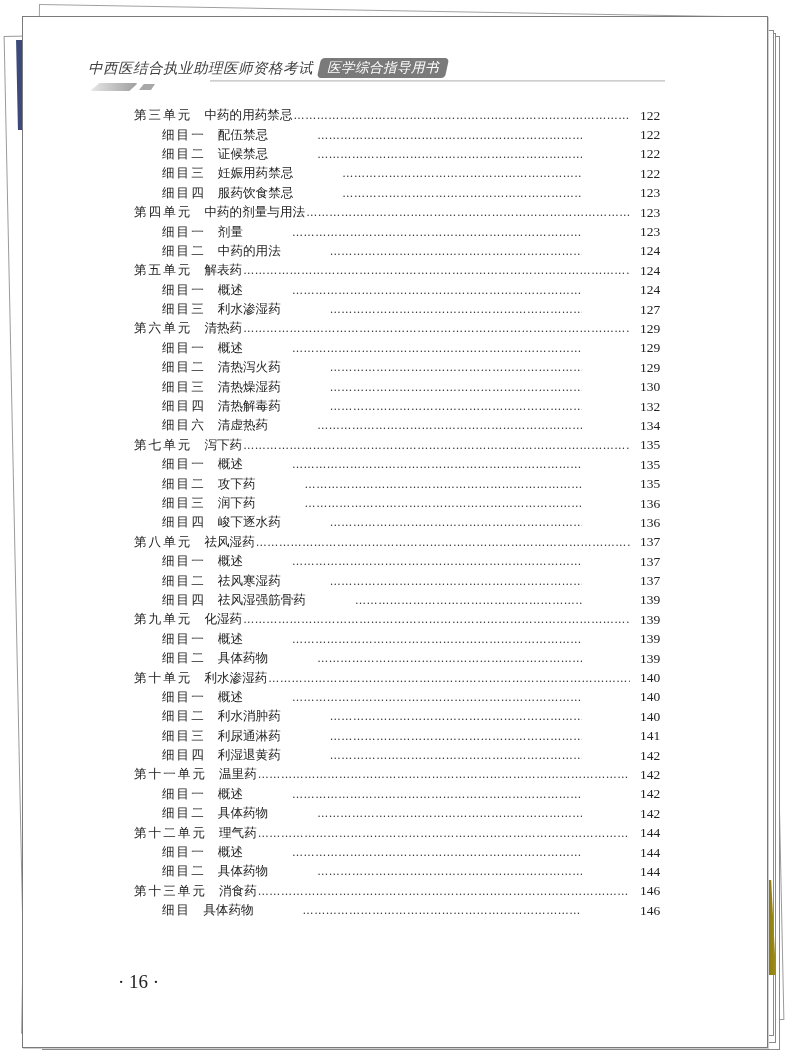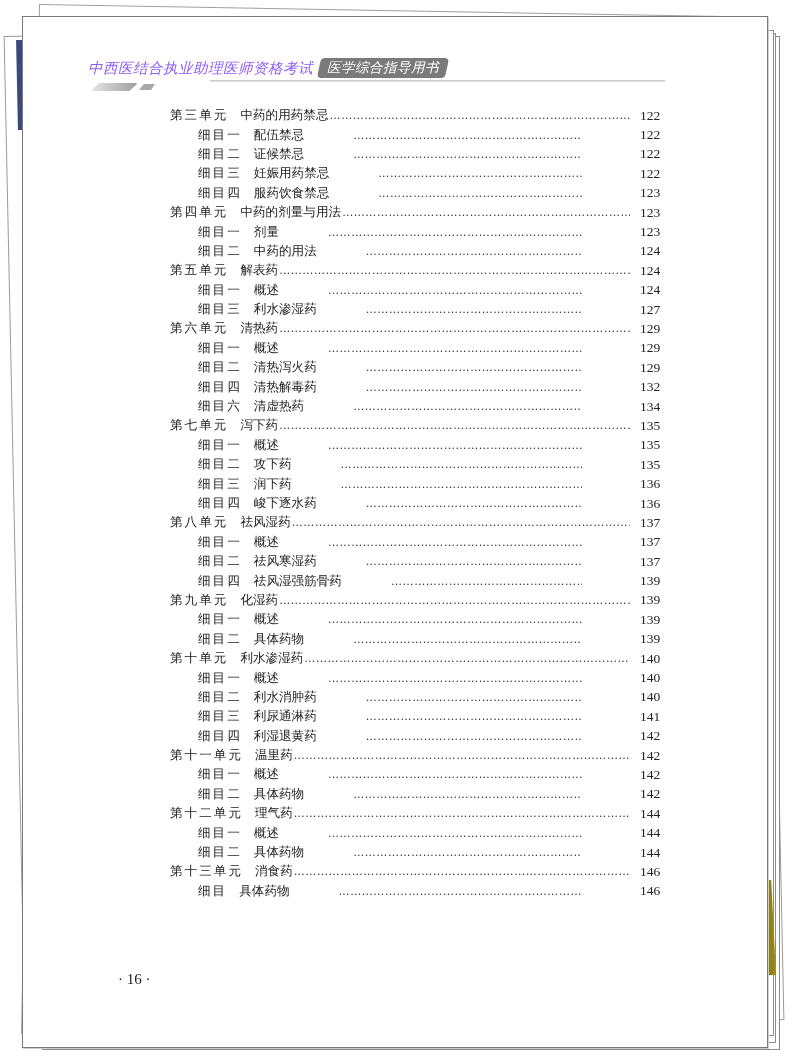--- a/index.html
+++ b/index.html
@@ -16,45 +16,45 @@
     .back5 { left:30px; top:10px; width:700px; height:1030px; transform:rotate(1.0deg); border-color:#a0a0a0; }
     .navy-strip { position:absolute; left:17px; top:40px; width:6px; height:90px; background:#3b4a7a; transform:rotate(-1.2deg); }
     .olive-strip { position:absolute; left:768px; top:880px; width:8px; height:95px;
       background:linear-gradient(90deg,#8a7a10,#a08e1a); clip-path:polygon(0 0,40% 0,100% 100%,0 100%); }
     .page {
       position:absolute; left:22px; top:16px; width:746px; height:1032px;
       background:#fff; border:1px solid #7a7a7a; box-sizing:border-box;
       box-shadow: 1px 1px 0 #cfcfcf;
     }
     .header { position:absolute; left:88px; top:56px; height:24px; display:flex; align-items:center; }
-    .header-title { font-size:14.5px; font-style:italic; color:#8b5cf6; letter-spacing:0.5px;text-align:right; }
+    .header-title { font-size:14.5px; font-style:italic; color:#404040; letter-spacing:0.5px;text-align:right; }
     .header-badge {
       margin-left:6px; padding:1px 8px; font-size:13.5px; font-style:italic; color:#fff;
       background:#7a7a7a; border-radius:4px; transform:skewX(-12deg); letter-spacing:0.5px;
     }
     .header-badge span { display:inline-block; transform:skewX(12deg); }
     .header-rule { position:absolute; left:210px; top:80px; width:455px; height:2px;
       background:linear-gradient(180deg,#c8c8c8,#e4e4e4); }
     .swoosh1 { position:absolute; left:90px; top:83px; width:48px; height:8px;
       background:linear-gradient(90deg,#e8e8e8,#9c9c9c); clip-path:polygon(20% 0,100% 0,82% 100%,0 100%); border-radius:3px; }
     .swoosh2 { position:absolute; left:139px; top:84px; width:16px; height:6px;
       background:#a8a8a8; clip-path:polygon(30% 0,100% 0,75% 100%,0 100%); }
 
     .toc { position:absolute; left:134px; top:106px; width:530px; }
     .row { position:relative; height:19.4px; display:flex; align-items:center; font-size:12.6px; color:#222; }
     .row.sub { padding-left:28px;gap:48px; }
     .row .label { white-space:nowrap; background:#fff; padding-right:1px; z-index:1; }
-    .row .label .num-label { letter-spacing:2px;margin-left:36px; }
+    .row .label .num-label { letter-spacing:2px; }
     .row .label .gap { display:inline-block; width:12px; }
     .row .dots { flex:1; height:19px; overflow:hidden; white-space:nowrap; color:#333; letter-spacing:0.6px;
       font-size:11px; line-height:19px; }
     .row .dots::before { content:"……………………………………………………………………………………………………………………………………………………………………"; }
     .row .pg { width:28px; text-align:center; padding-left:6px; font-family:Liberation Serif, serif; font-size:13.5px; }
 
-    .folio { position:absolute; left:118px; top:971px; font-family:"Liberation Serif", serif; font-size:15px; color:#222; }
+    .folio { position:absolute; left:118px; top:971px; font-family:"Liberation Serif", serif; font-size:19px; color:#222; }
   </style>
 </head>
 <body>
 
 <div class="sheet back1"></div>
 <div class="navy-strip"></div>
 <div class="sheet back5"></div>
 <div class="sheet back4"></div>
 <div class="sheet back3"></div>
 <div class="sheet back2"></div>
@@ -135,20 +135,25 @@
       <span class="label"><span class="num-label">细目一</span><span class="gap"></span><span>概述</span></span>
       <span class="dots"></span>
       <span class="pg">129</span>
     </div>
     <div class="row sub">
       <span class="label"><span class="num-label">细目二</span><span class="gap"></span><span>清热泻火药</span></span>
       <span class="dots"></span>
       <span class="pg">129</span>
     </div>
     <div class="row sub">
+      <span class="label"><span class="num-label">细目三</span><span class="gap"></span><span>清热燥湿药</span></span>
+      <span class="dots"></span>
+      <span class="pg">130</span>
+    </div>
+    <div class="row sub">
       <span class="label"><span class="num-label">细目四</span><span class="gap"></span><span>清热解毒药</span></span>
       <span class="dots"></span>
       <span class="pg">132</span>
     </div>
     <div class="row sub">
       <span class="label"><span class="num-label">细目六</span><span class="gap"></span><span>清虚热药</span></span>
       <span class="dots"></span>
       <span class="pg">134</span>
     </div>
     <div class="row">

